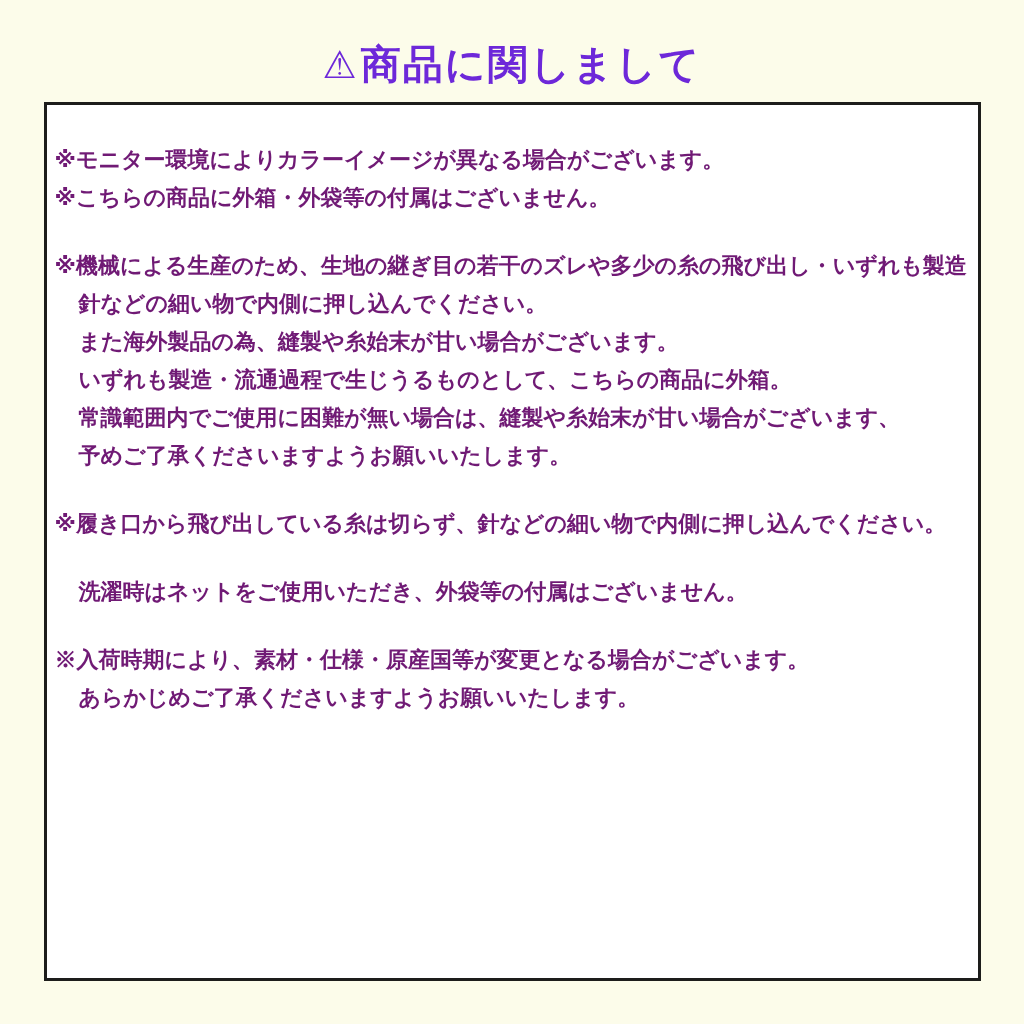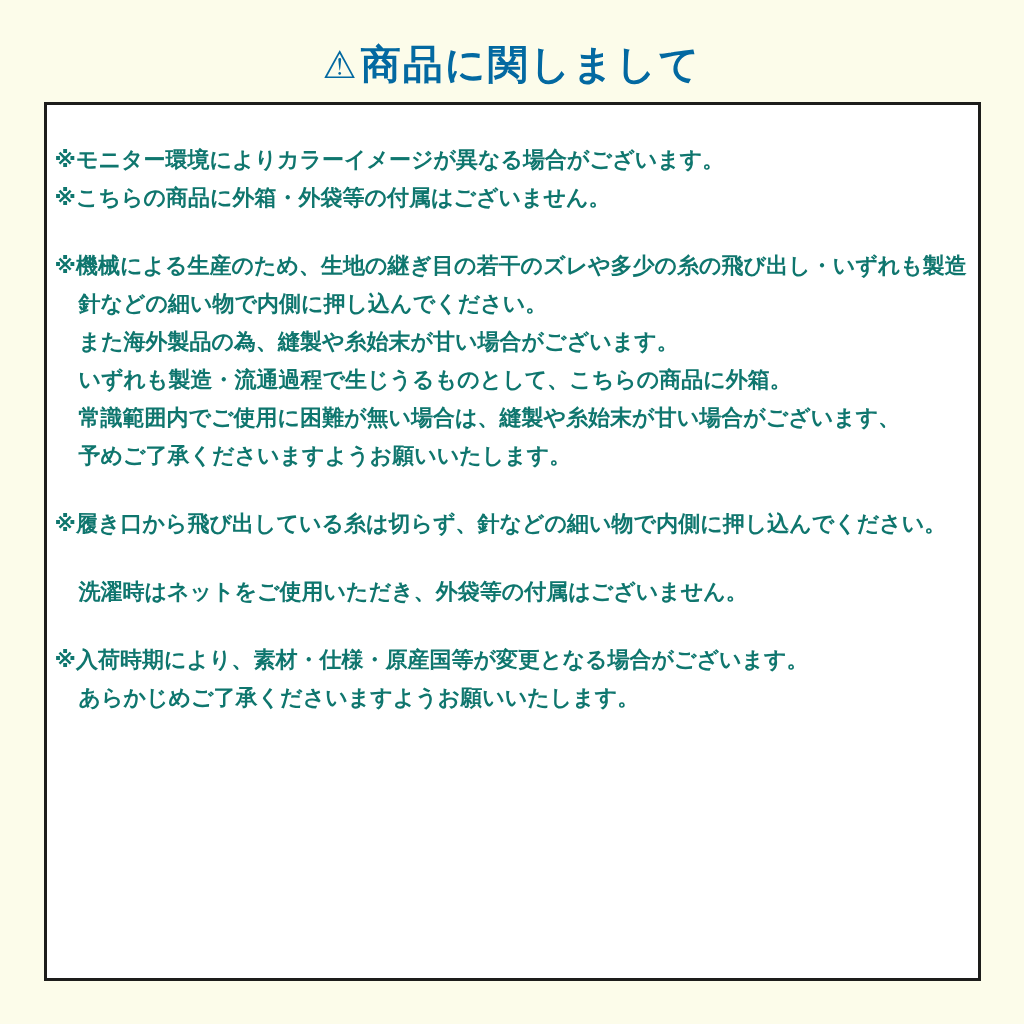--- a/index.html
+++ b/index.html
@@ -16,21 +16,21 @@
     height: 1024px;
     background: #FCFCEA;
   }
   .page-title {
     padding-top: 42px;
     text-align: center;
     font-size: 40px;
     font-weight: 700;
     letter-spacing: 2px;
     line-height: 1.1;
-    color: #0369a1;
+    color: #6d28d9;
     white-space: nowrap;
   }
   .page-title .warn-glyph {
     font-size: 38px;
     font-weight: 700;
     margin-right: 2px;
   }
   .notice-box {
     width: 937px;
     height: 879px;
@@ -38,28 +38,29 @@
     background: #FFFFFF;
     border: 3px solid #1D1D1B;
     padding: 36px 10px 30px 8px;
     overflow: hidden;
   }
   .group {
     margin-bottom: 30px;
   }
   .group:last-child {
     margin-bottom: 0;
+    font-family: Liberation Serif, serif;
   }
   .line {
     font-size: 22px;
     font-weight: 700;
     line-height: 38px;
     letter-spacing: 0px;
     white-space: nowrap;
-    color: #0f766e;
+    color: #701a75;
   }
   .line.cont {
     padding-left: 24px;
   }
 </style>
 </head>
 <body>
 
 <div class="page">
 

